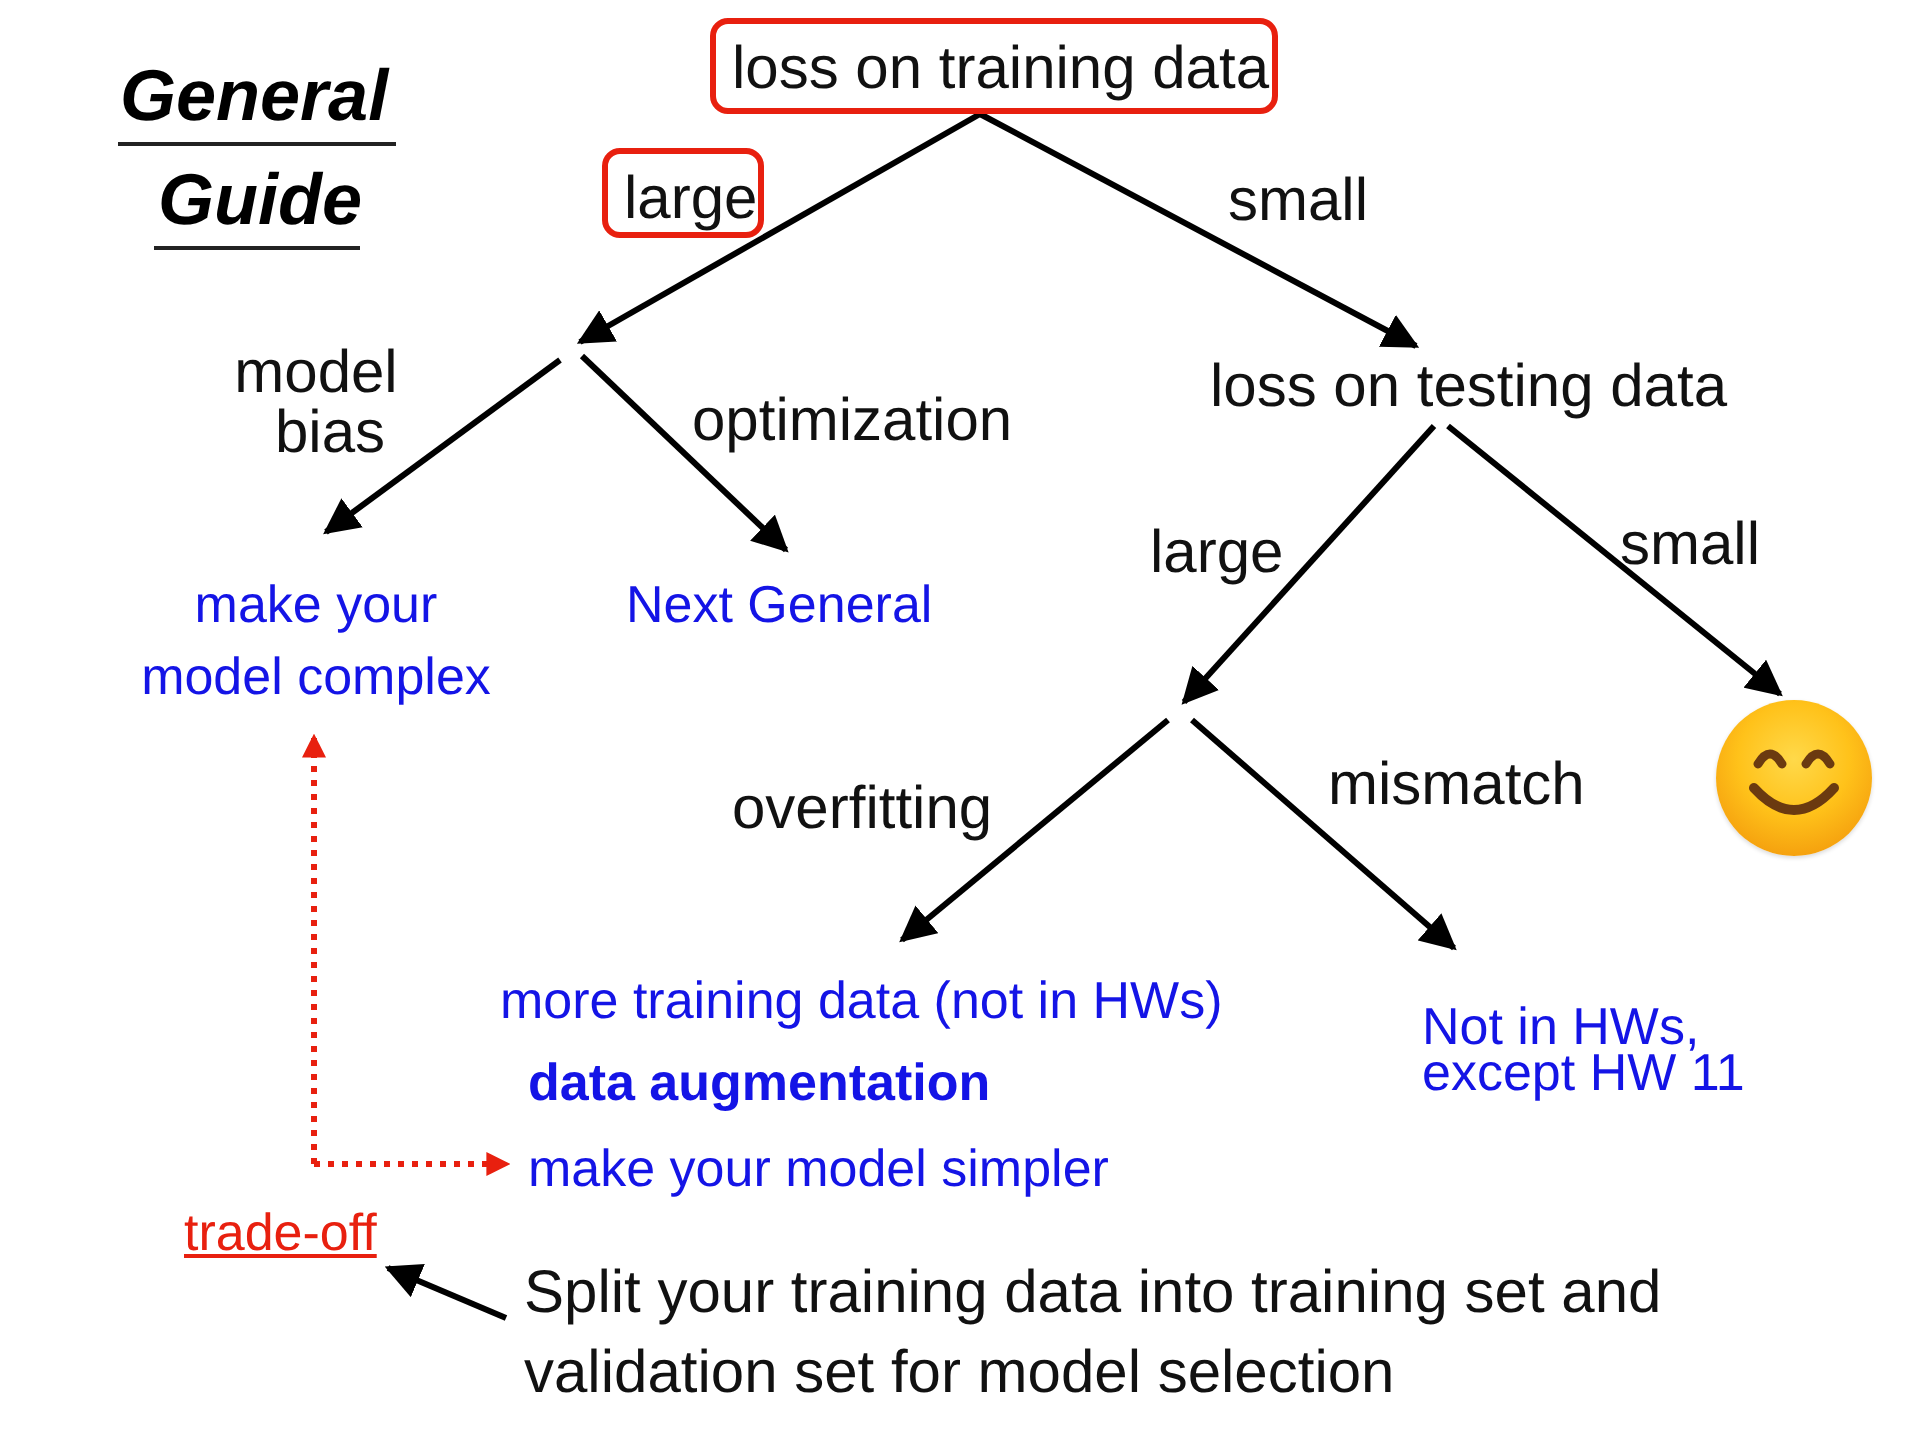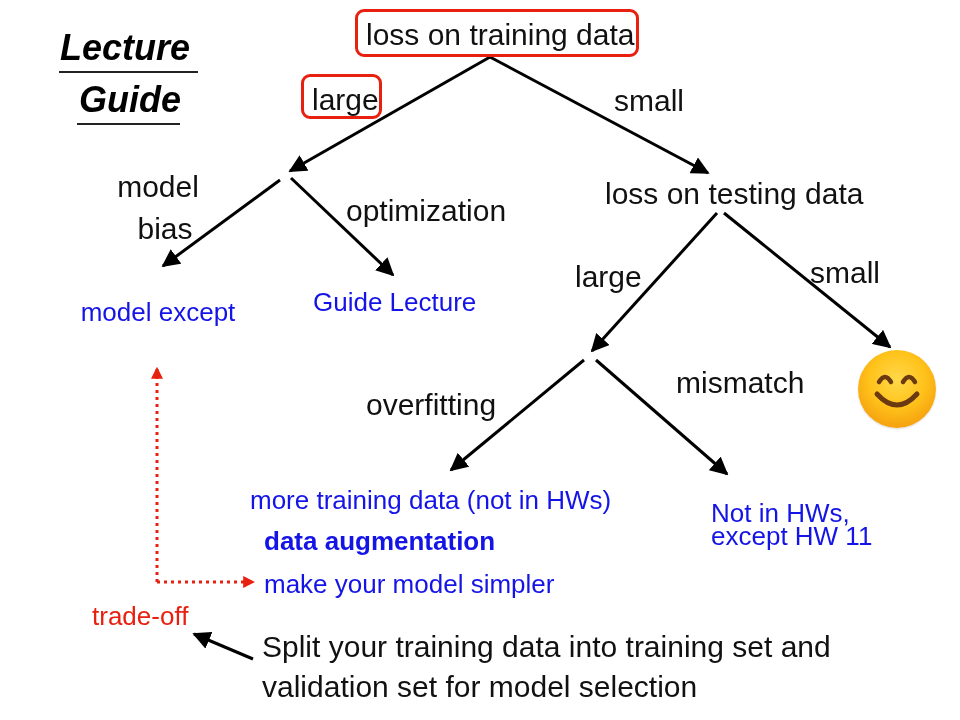--- a/index.html
+++ b/index.html
@@ -1,34 +1,34 @@
 <!DOCTYPE html>
 <html><head>
   <meta charset="utf-8">
   <style>
     html, body { margin: 0; padding: 0; background: #ffffff; }
     body { width: 960px; height: 720px; position: relative; overflow: hidden;
            font-family: "Liberation Sans", "DejaVu Sans", sans-serif; }
     .t { position: absolute; white-space: nowrap; line-height: 1; }
     .black { color: #111111; font-size: 30px; }
     .blue { color: #1414e6; font-size: 26px; }
-    .red { color: #e8200f; font-size: 26px; }
+    .red { color: #e8200f; font-size: 26px; text-decoration: underline; }
     .title { font-weight: bold; font-style: italic; font-size: 36px; color: #000; }
     .title-rule { position: absolute; height: 2px; background: #222; }
     .boxed { position: absolute; border: 3px solid #e8200f; border-radius: 9px; box-sizing: border-box; }
     svg.layer { position: absolute; left: 0; top: 0; }
     .emoji { position: absolute; left: 858px; top: 350px; width: 78px; height: 78px; border-radius: 50%;
              background: radial-gradient(circle at 50% 38%, #ffd94a 0%, #ffc21a 45%, #f39a0c 85%, #e8860a 100%);
              box-shadow: 0 1px 2px rgba(0,0,0,0.15); }
     .centered { text-align: center; }
   </style>
 </head>
 <body>
 
-<div class="t title" style="left:60px; top:30px;">Lecture</div>
+<div class="t title" style="left:60px; top:30px;">General</div>
 <div class="title-rule" style="left:59px; top:71px; width:139px;"></div>
 <div class="t title" style="left:79px; top:82px;">Guide</div>
 <div class="title-rule" style="left:77px; top:123px; width:103px;"></div>
 
 <svg class="layer" width="960" height="720">
   <defs>
     <marker id="ah" viewBox="0 0 10 10" refX="9" refY="5" markerWidth="6" markerHeight="6" orient="auto-start-reverse">
       <path d="M0,0 L10,5 L0,10 z" fill="#000"></path>
     </marker>
     <marker id="ahr" viewBox="0 0 10 10" refX="9" refY="5" markerWidth="4" markerHeight="4" orient="auto-start-reverse">
@@ -57,43 +57,44 @@
 
 <div class="boxed" style="left:355px; top:9px; width:284px; height:48px;"></div>
 <div class="t black" style="left:366px; top:20px;">loss on training data</div>
 
 <div class="boxed" style="left:301px; top:74px; width:81px; height:45px;"></div>
 <div class="t black" style="left:312px; top:85px;">large</div>
 <div class="t black" style="left:614px; top:86px;">small</div>
 
 <div class="t black centered" style="left:108px; top:172px; width:100px;">
   <div>model</div>
-  <div style="margin-top:12px; padding-left:14px;">bias</div>
+  <div style="margin-top:0; padding-left:14px;">bias</div>
 </div>
 <div class="t black" style="left:346px; top:196px;">optimization</div>
 
 <div class="t blue centered" style="left:52px; top:289px; width:212px;">
-  <div style="margin-top:10px;">model except</div>
+  <div>make your</div>
+  <div style="margin-top:10px;">model complex</div>
 </div>
-<div class="t blue" style="left:313px; top:289px;">Guide Lecture</div>
+<div class="t blue" style="left:313px; top:289px;">Next General</div>
 
 <div class="t black" style="left:605px; top:179px;">loss on testing data</div>
 <div class="t black" style="left:575px; top:262px;">large</div>
 <div class="t black" style="left:810px; top:258px;">small</div>
 
 <div class="emoji">
   <svg width="78" height="78" viewBox="0 0 78 78">
     <path d="M21,32 Q27,22 33,32" stroke="#6b3a10" stroke-width="4.5" fill="none" stroke-linecap="round"></path>
     <path d="M45,32 Q51,22 57,32" stroke="#6b3a10" stroke-width="4.5" fill="none" stroke-linecap="round"></path>
     <path d="M19,44 Q39,66 59,44" stroke="#6b3a10" stroke-width="5" fill="none" stroke-linecap="round"></path>
   </svg>
 </div>
 
 <div class="t black" style="left:366px; top:390px;text-align:center;">overfitting</div>
-<div class="t black" style="left:664px; top:368px;margin-left:12px;">mismatch</div>
+<div class="t black" style="left:664px; top:378px;">mismatch</div>
 
 <div class="t blue" style="left:250px; top:487px;">more training data (not in HWs)</div>
 <div class="t blue" style="left:264px; top:528px;font-weight:bold;">data augmentation</div>
 <div class="t blue" style="left:264px; top:571px;">make your model simpler</div>
 
 <div class="t blue" style="left:711px; top:500px;">Not in HWs,</div>
 <div class="t blue" style="left:711px; top:523px;">except HW 11</div>
 
 <div class="t red" style="left:92px; top:603px;">trade-off</div>
 <div class="t black" style="left:262px; top:632px;">Split your training data into training set and</div>

